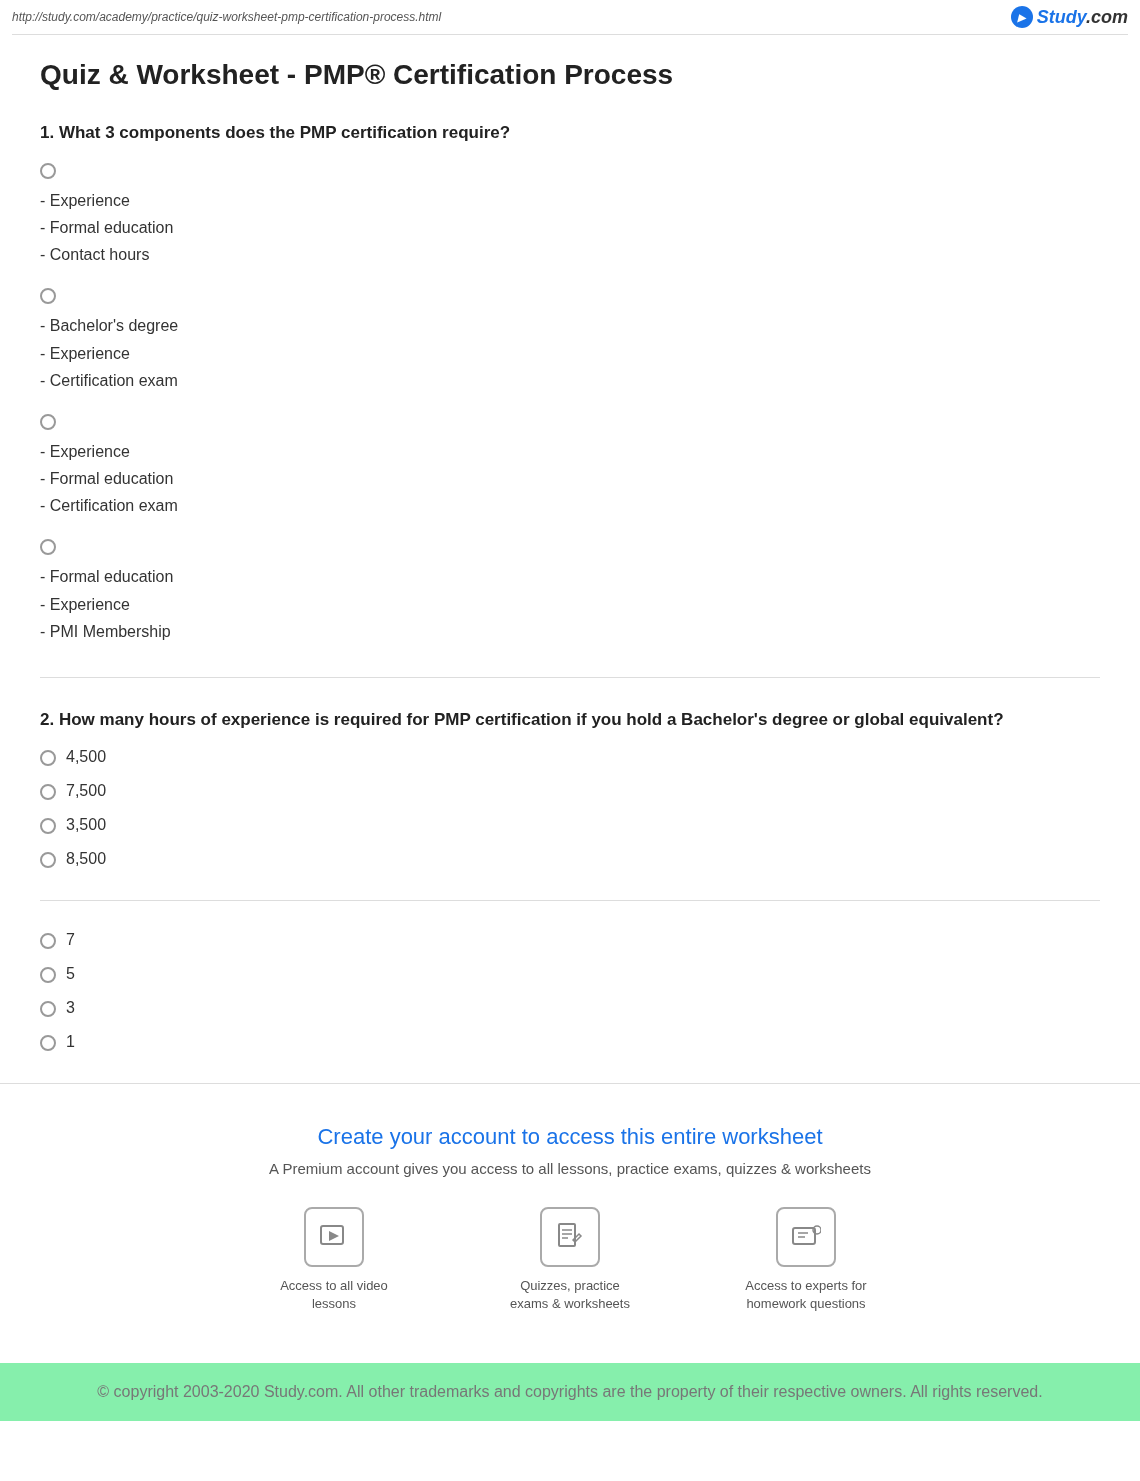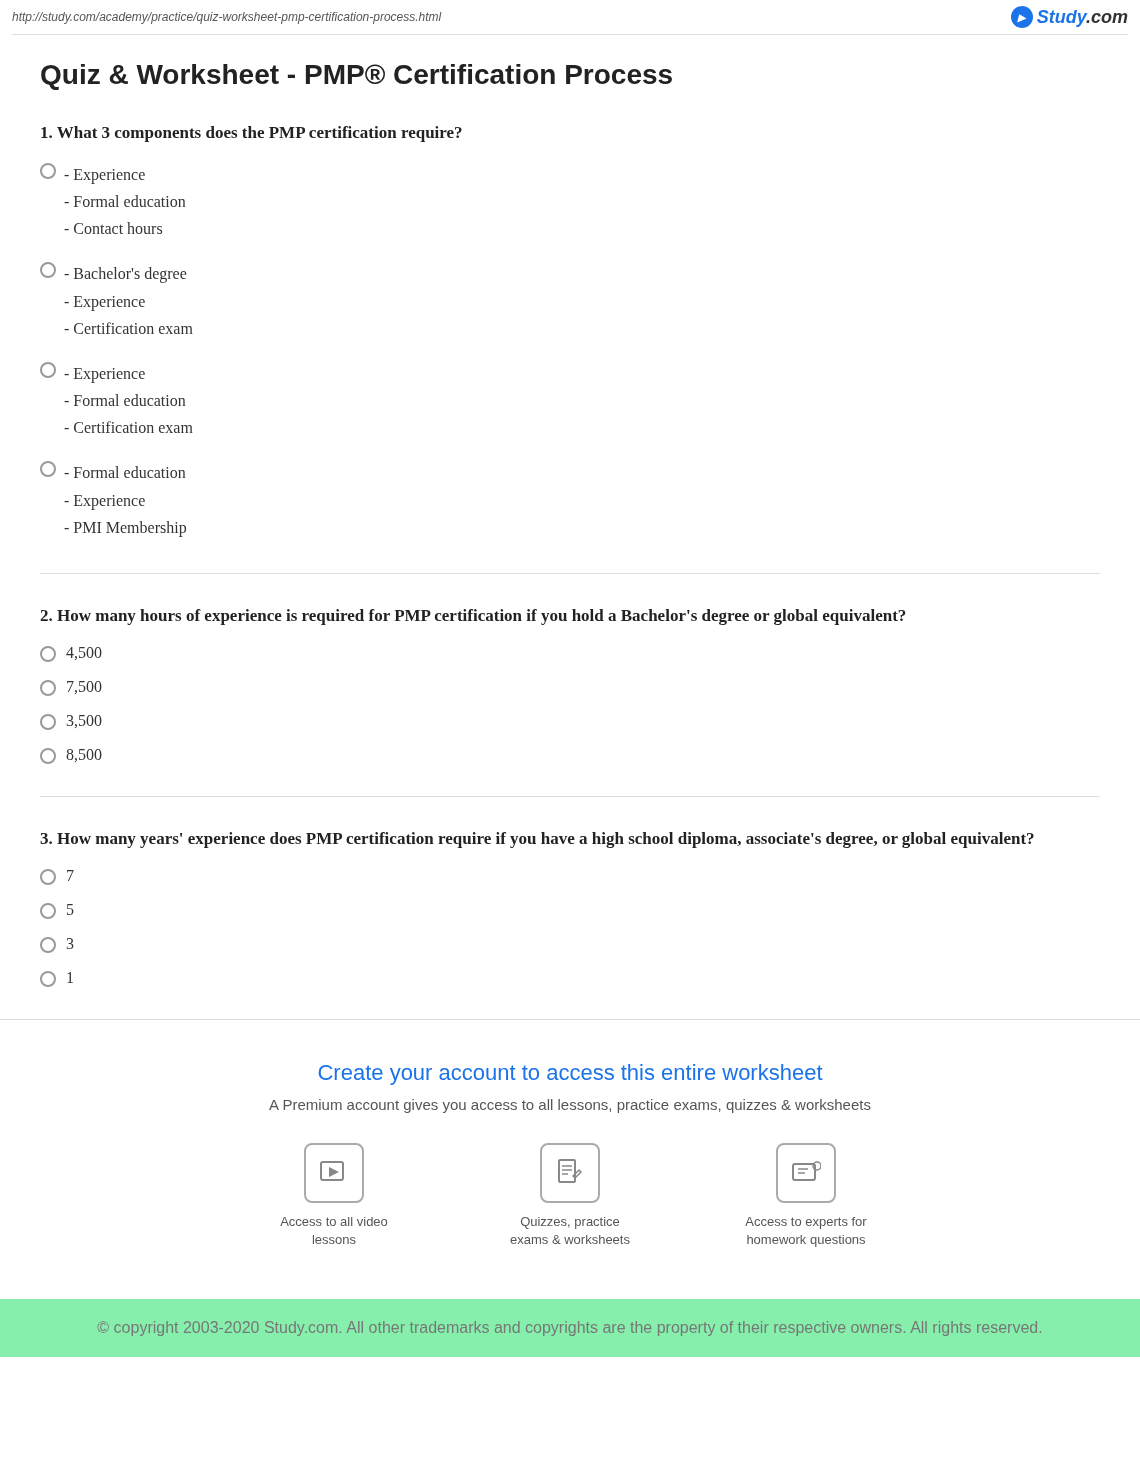--- a/index.html
+++ b/index.html
@@ -54,34 +54,34 @@
       padding: 24px 40px 0 40px;
     }
     .page-title {
       font-size: 28px;
       font-weight: bold;
       color: #222;
       margin-bottom: 30px;
     }
     .question-block {
       margin-bottom: 32px;
-      font-family: Liberation Serif, serif;
     }
     .question-text {
       font-size: 17px;
       font-weight: bold;
       color: #222;
       margin-bottom: 16px;
       line-height: 1.4;
     }
     .answer-group {
       margin-bottom: 18px;
       display: flex;
       align-items: flex-start;
       gap: 8px;
+      flex-direction: column;
     }
     .radio-btn {
       width: 16px;
       height: 16px;
       border-radius: 50%;
       border: 2px solid #999;
       background: #fff;
       margin-top: 2px;
       flex-shrink: 0;
       display: inline-block;
@@ -238,23 +238,20 @@
     </div>
     <div class="single-answer">
       <div class="radio-btn"></div>
       <span>8,500</span>
     </div>
   </div>
 
   <hr class="section-divider">
 
   <div class="question-block">
-    <div class="question-text">
-      <span>3</span>. <span>How many years' experience does PMP certification require if you have a high school diploma, associate's degree, or global equivalent?</span>
-    </div>
 
     <div class="single-answer">
       <div class="radio-btn"></div>
       <span>7</span>
     </div>
     <div class="single-answer">
       <div class="radio-btn"></div>
       <span>5</span>
     </div>
     <div class="single-answer">

